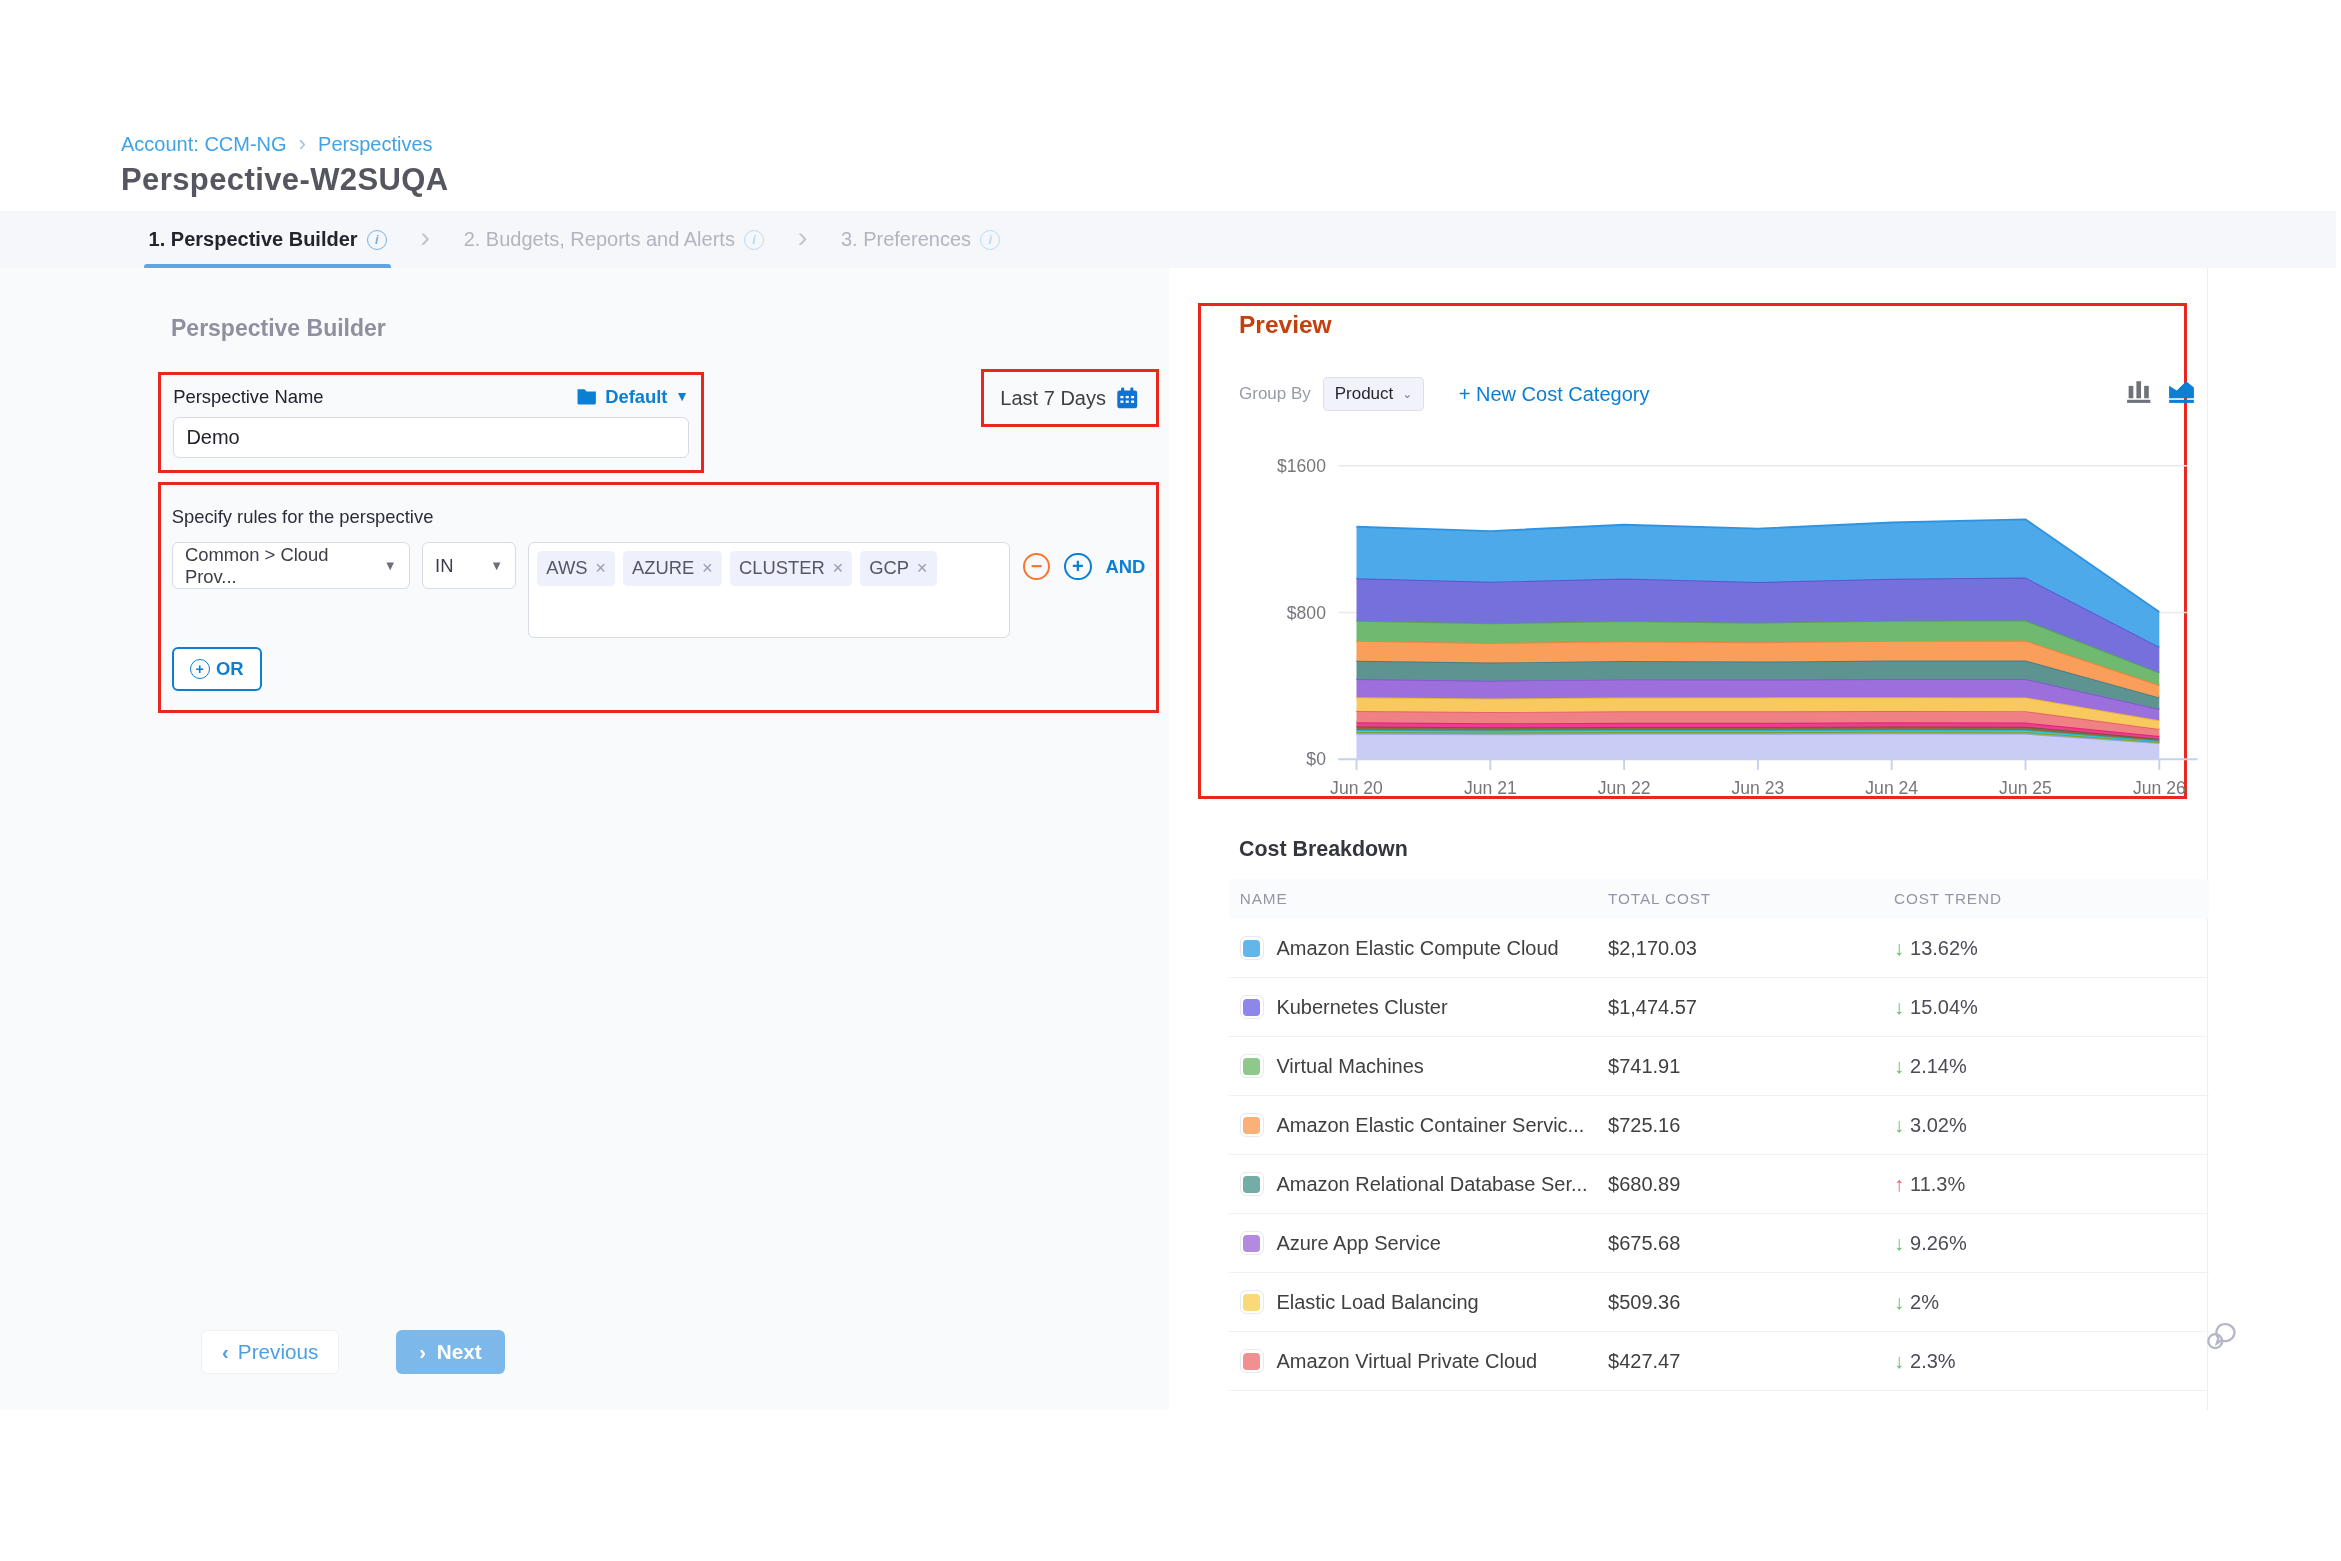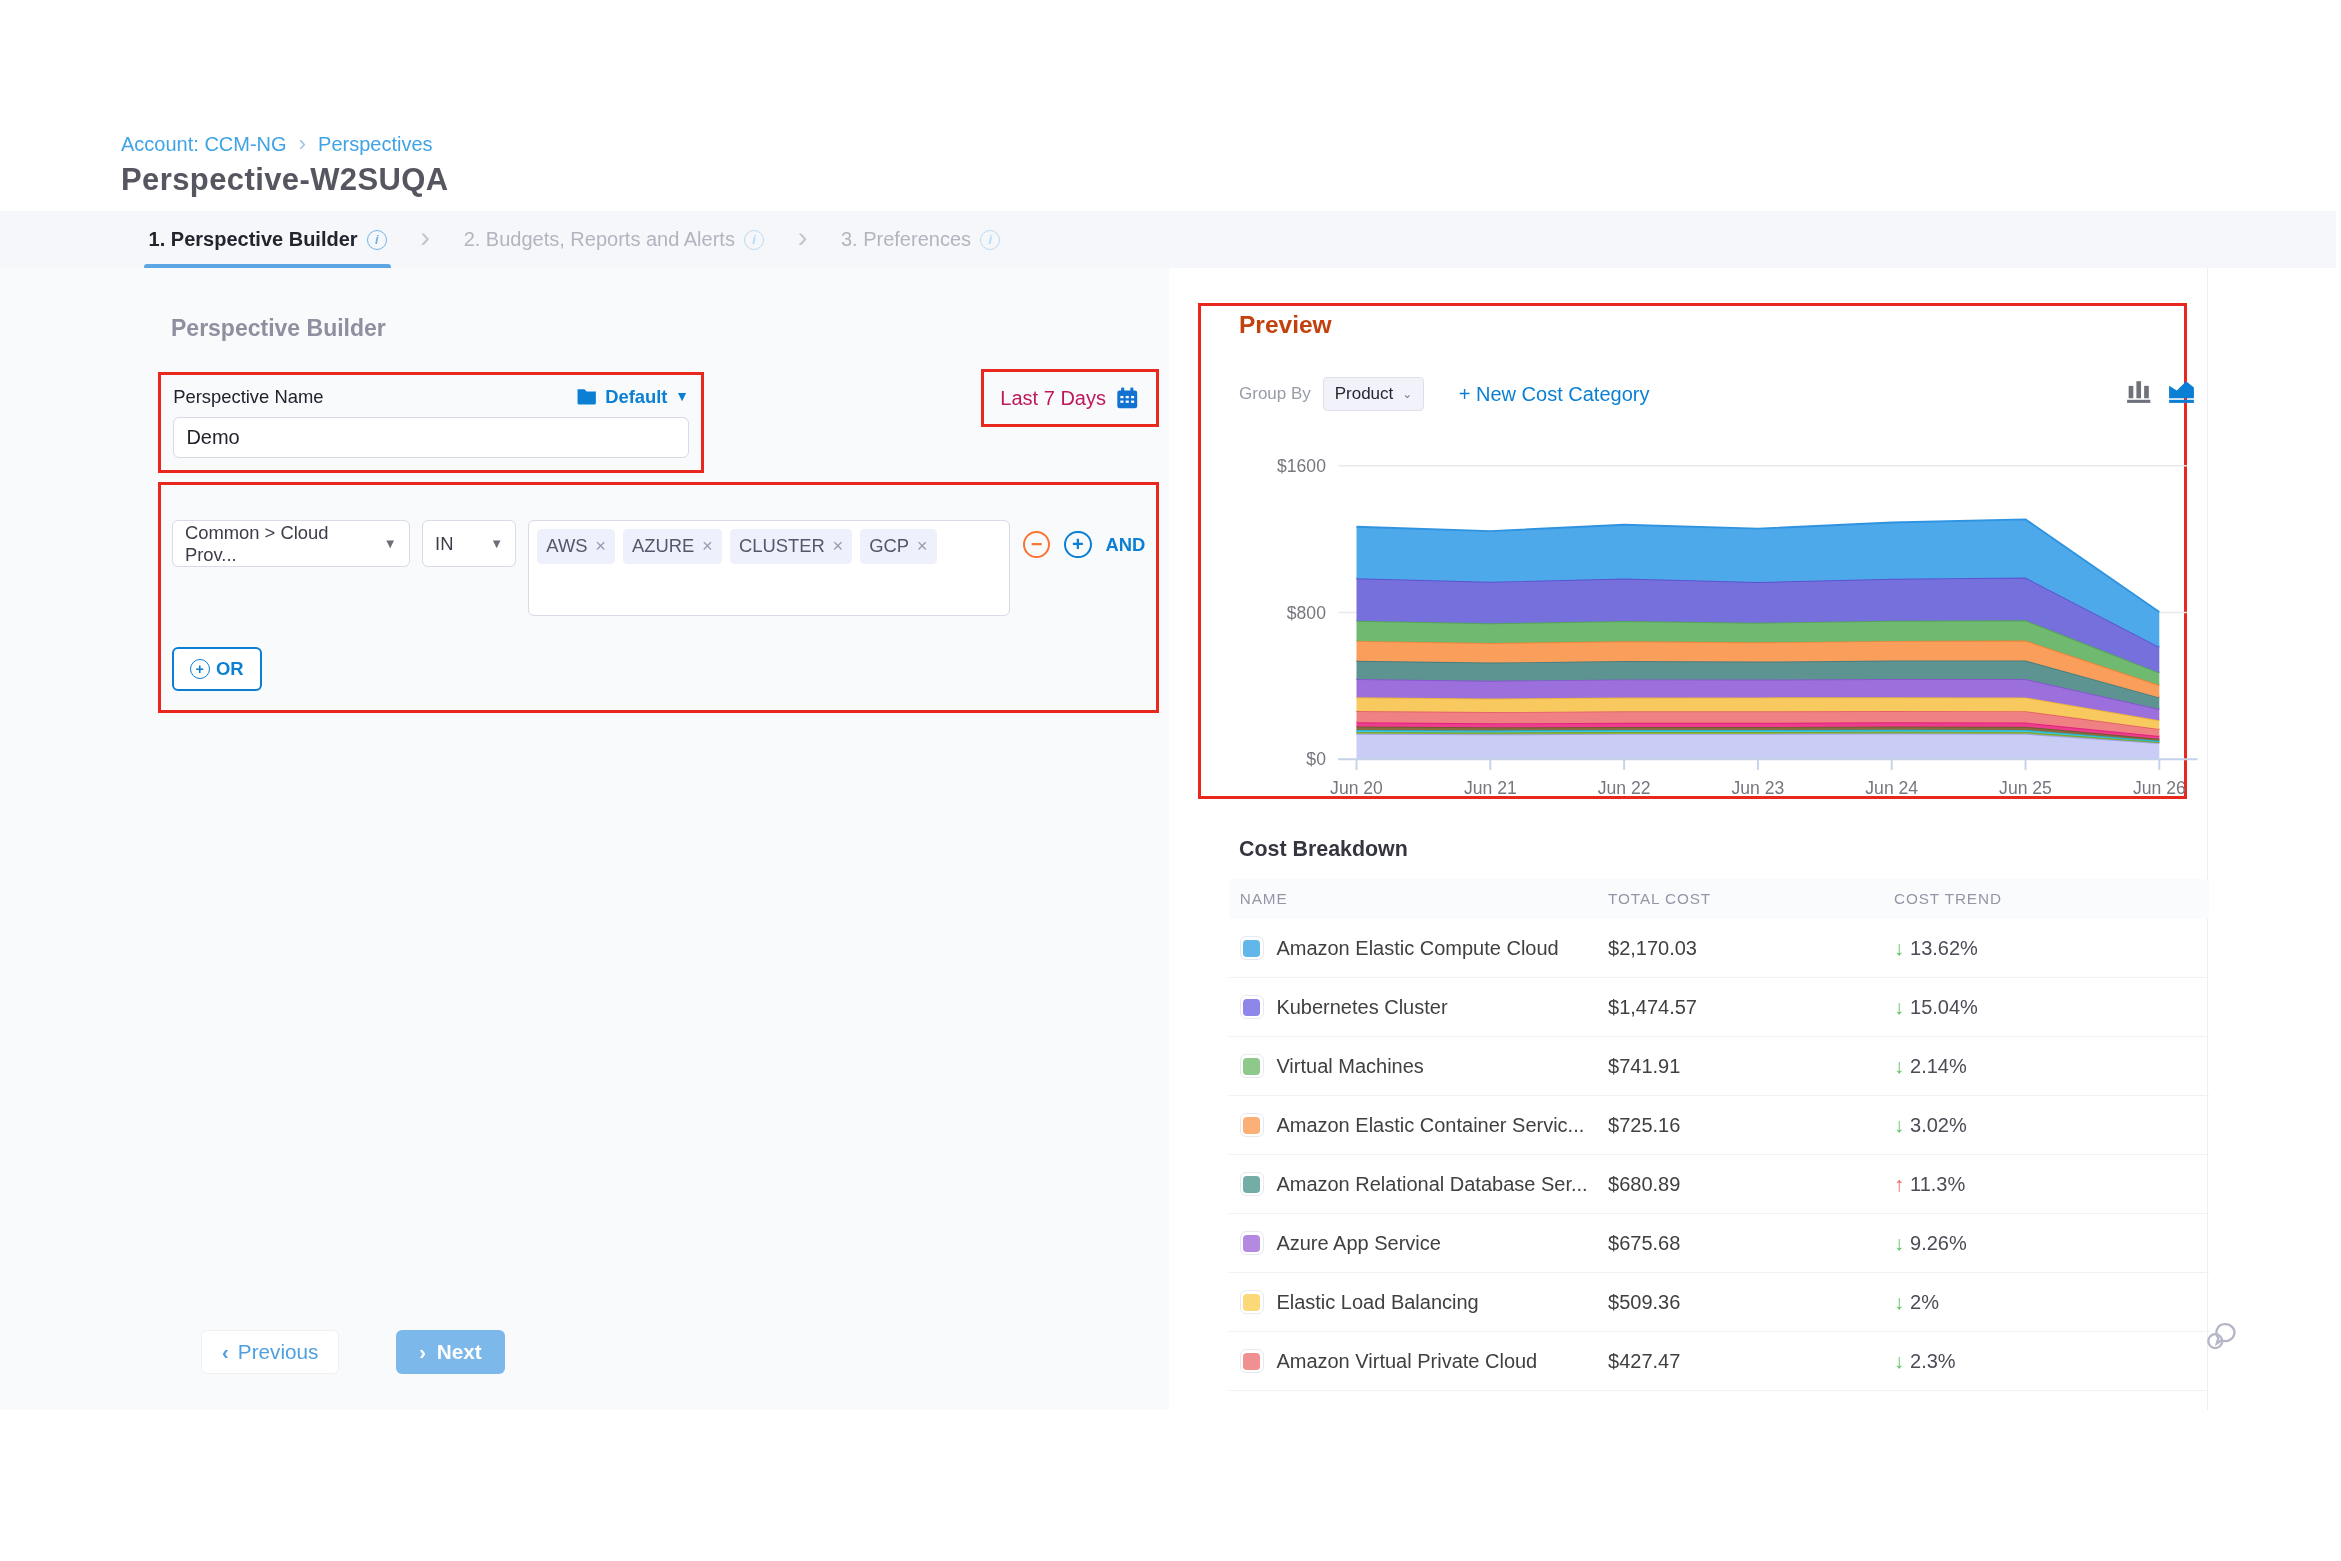--- a/index.html
+++ b/index.html
@@ -32,21 +32,21 @@
   .builder-title { position:absolute; left:171px; top:47px; font-size:23px; font-weight:bold; color:#8e90a0; }
 
   .namebox { left:158px; top:104px; width:546px; height:101px; padding:10.7px 12.2px 0 12.2px; }
   .name-row { display:flex; justify-content:space-between; align-items:center; }
   .name-label { font-size:18.4px; color:#21222e; font-weight:500; }
   .folder-group { display:flex; align-items:center; gap:7.7px; color:#0a7fd4; font-size:18.4px; font-weight:bold; cursor:pointer; }
   .caret-down { font-size:13.8px; color:#0a7fd4; }
   .name-input { margin-top:9.2px; width:100%; height:41px; border:1.5px solid #d8dae6; border-radius:6.1px; background:#fff; font-size:20px; color:#23232e; padding-left:12.2px; font-family:"Liberation Sans",sans-serif; }
 
   .datebox { left:981px; top:101px; width:178px; height:58px; display:flex; align-items:center; justify-content:center; gap:9.2px; cursor:pointer; }
-  .date-label { font-size:20px; color:#be185d; font-weight:500; }
+  .date-label { font-size:20px; color:#404040; font-weight:500; }
 
   .rulesbox { left:158px; top:214px; width:1001px; height:231px; padding:21.4px 10.7px 0 10.7px; }
   .rules-label { font-size:18.4px; color:#2c2d3a; font-weight:500; }
   .rule-row { display:flex; gap:12.2px; margin-top:13.8px; align-items:flex-start; }
   .fake-select { background:#fff; border:1.5px solid #d8dae6; border-radius:6.1px; height:47px; display:flex; align-items:center; justify-content:space-between; padding:0 12.2px; font-size:18.4px; color:#3c3d49; cursor:pointer; }
   .sel-caret { color:#6e6f7b; font-size:13px; margin-left:10.7px; }
   .chips-box { background:#fff; border:1.5px solid #d8dae6; border-radius:6.1px; width:493px; min-height:96px; padding:7.7px; display:flex; flex-wrap:wrap; gap:7.7px; align-content:flex-start;text-align:center; }
   .chip { background:#eef0fb; border-radius:4.6px; padding:6.1px 9.2px; font-size:18.4px; color:#55566b; display:inline-flex; align-items:center; gap:7.7px; height:35px; }
   .chip .x { color:#9b9cb3; font-size:18.4px; cursor:pointer; }
   .rule-actions { display:flex; align-items:center; gap:13.8px; margin-top:10.7px; }
@@ -150,20 +150,21 @@
               <rect x="14" y="13" width="4" height="3"></rect>
               <rect x="21" y="13" width="4" height="3"></rect>
               <rect x="7" y="19" width="4" height="3"></rect>
               <rect x="14" y="19" width="4" height="3"></rect>
               <rect x="21" y="19" width="4" height="3"></rect>
             </g>
         </svg>
       </div>
 
       <div class="redbox rulesbox">
+        <div class="rules-label">Specify rules for the perspective</div>
         <div class="rule-row">
           <div class="fake-select" style="width:243px;">
             <span>Common &gt; Cloud Prov...</span>
             <span class="sel-caret">▼</span>
           </div>
           <div class="fake-select" style="width:96px;">
             <span>IN</span>
             <span class="sel-caret">▼</span>
           </div>
           <div class="chips-box" id="chips-box">

